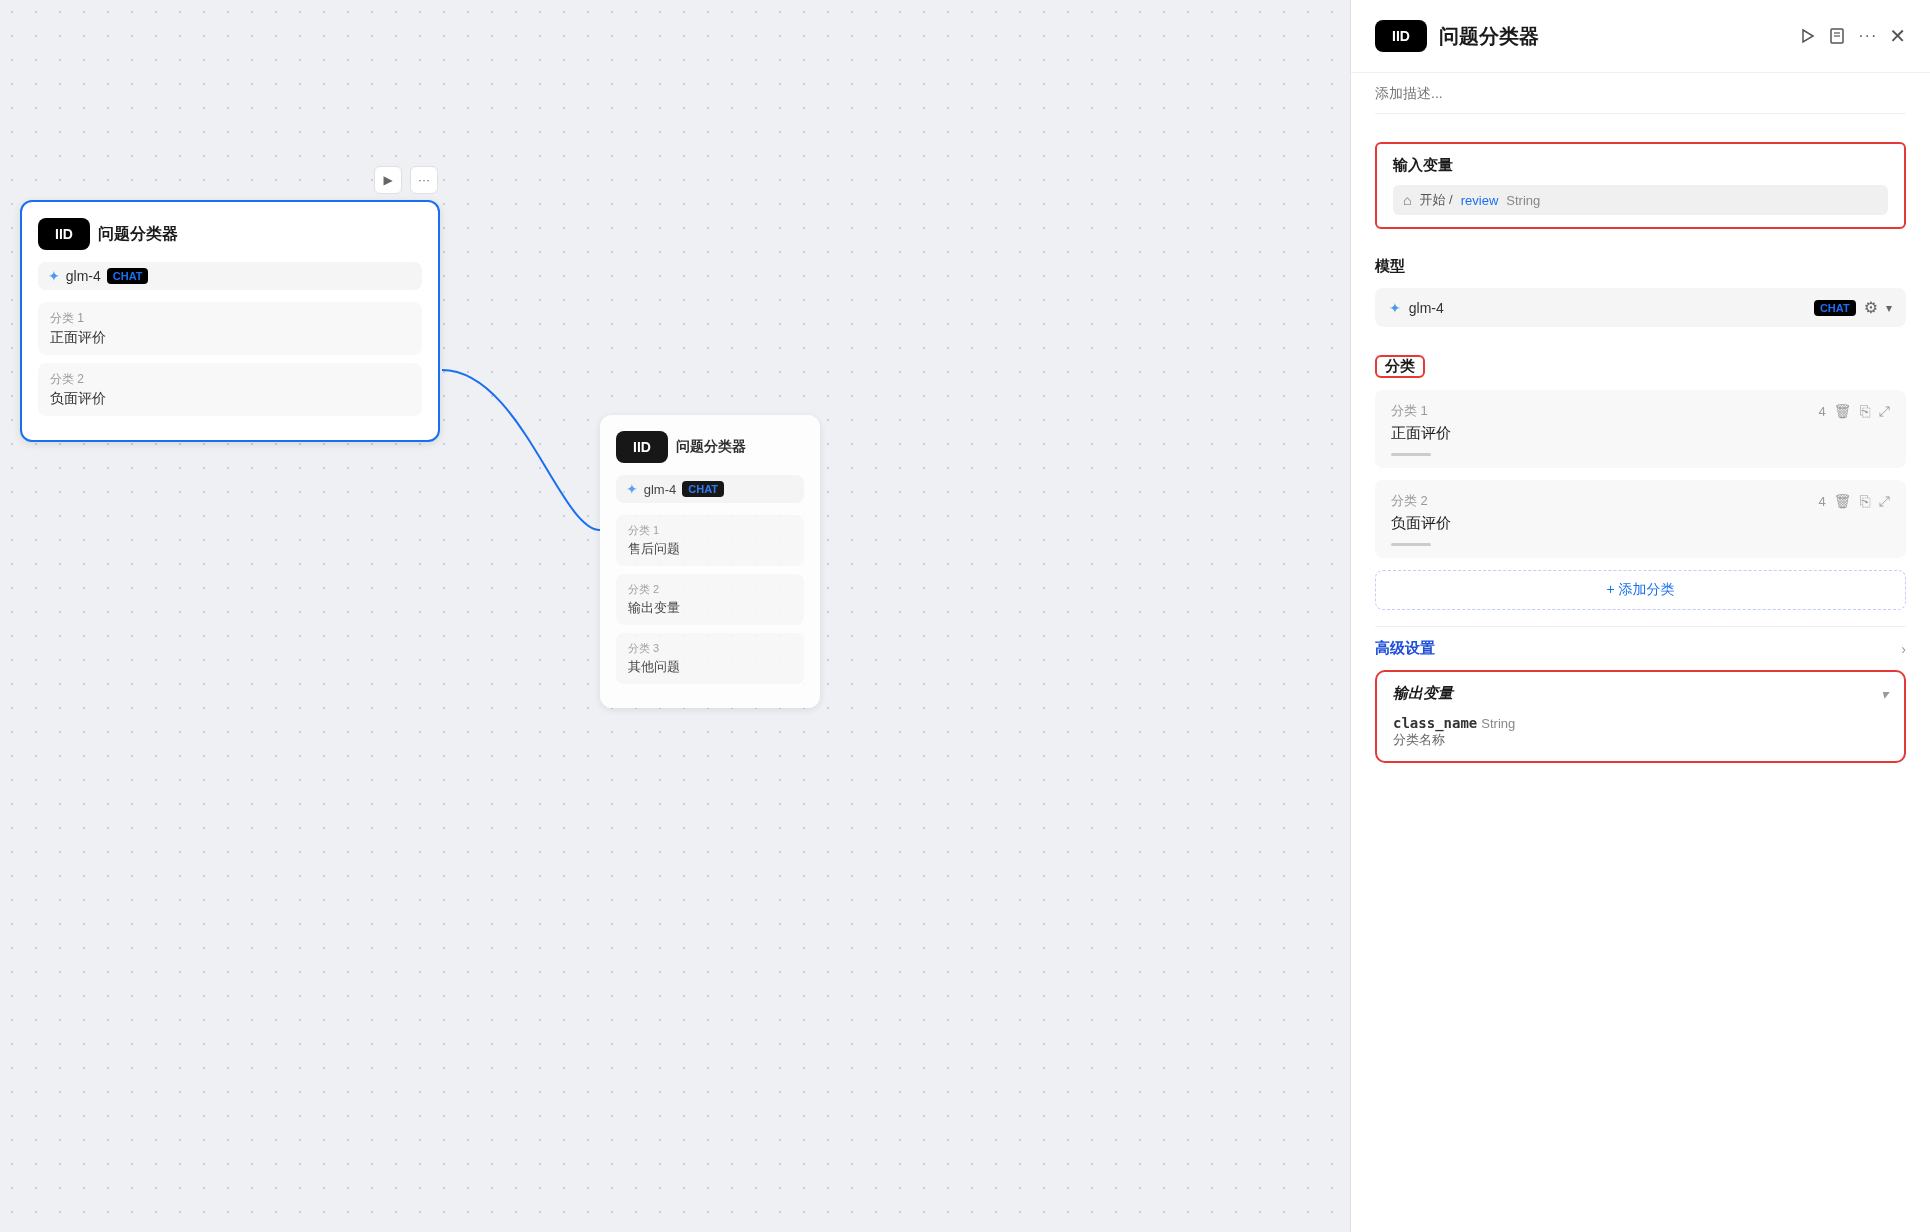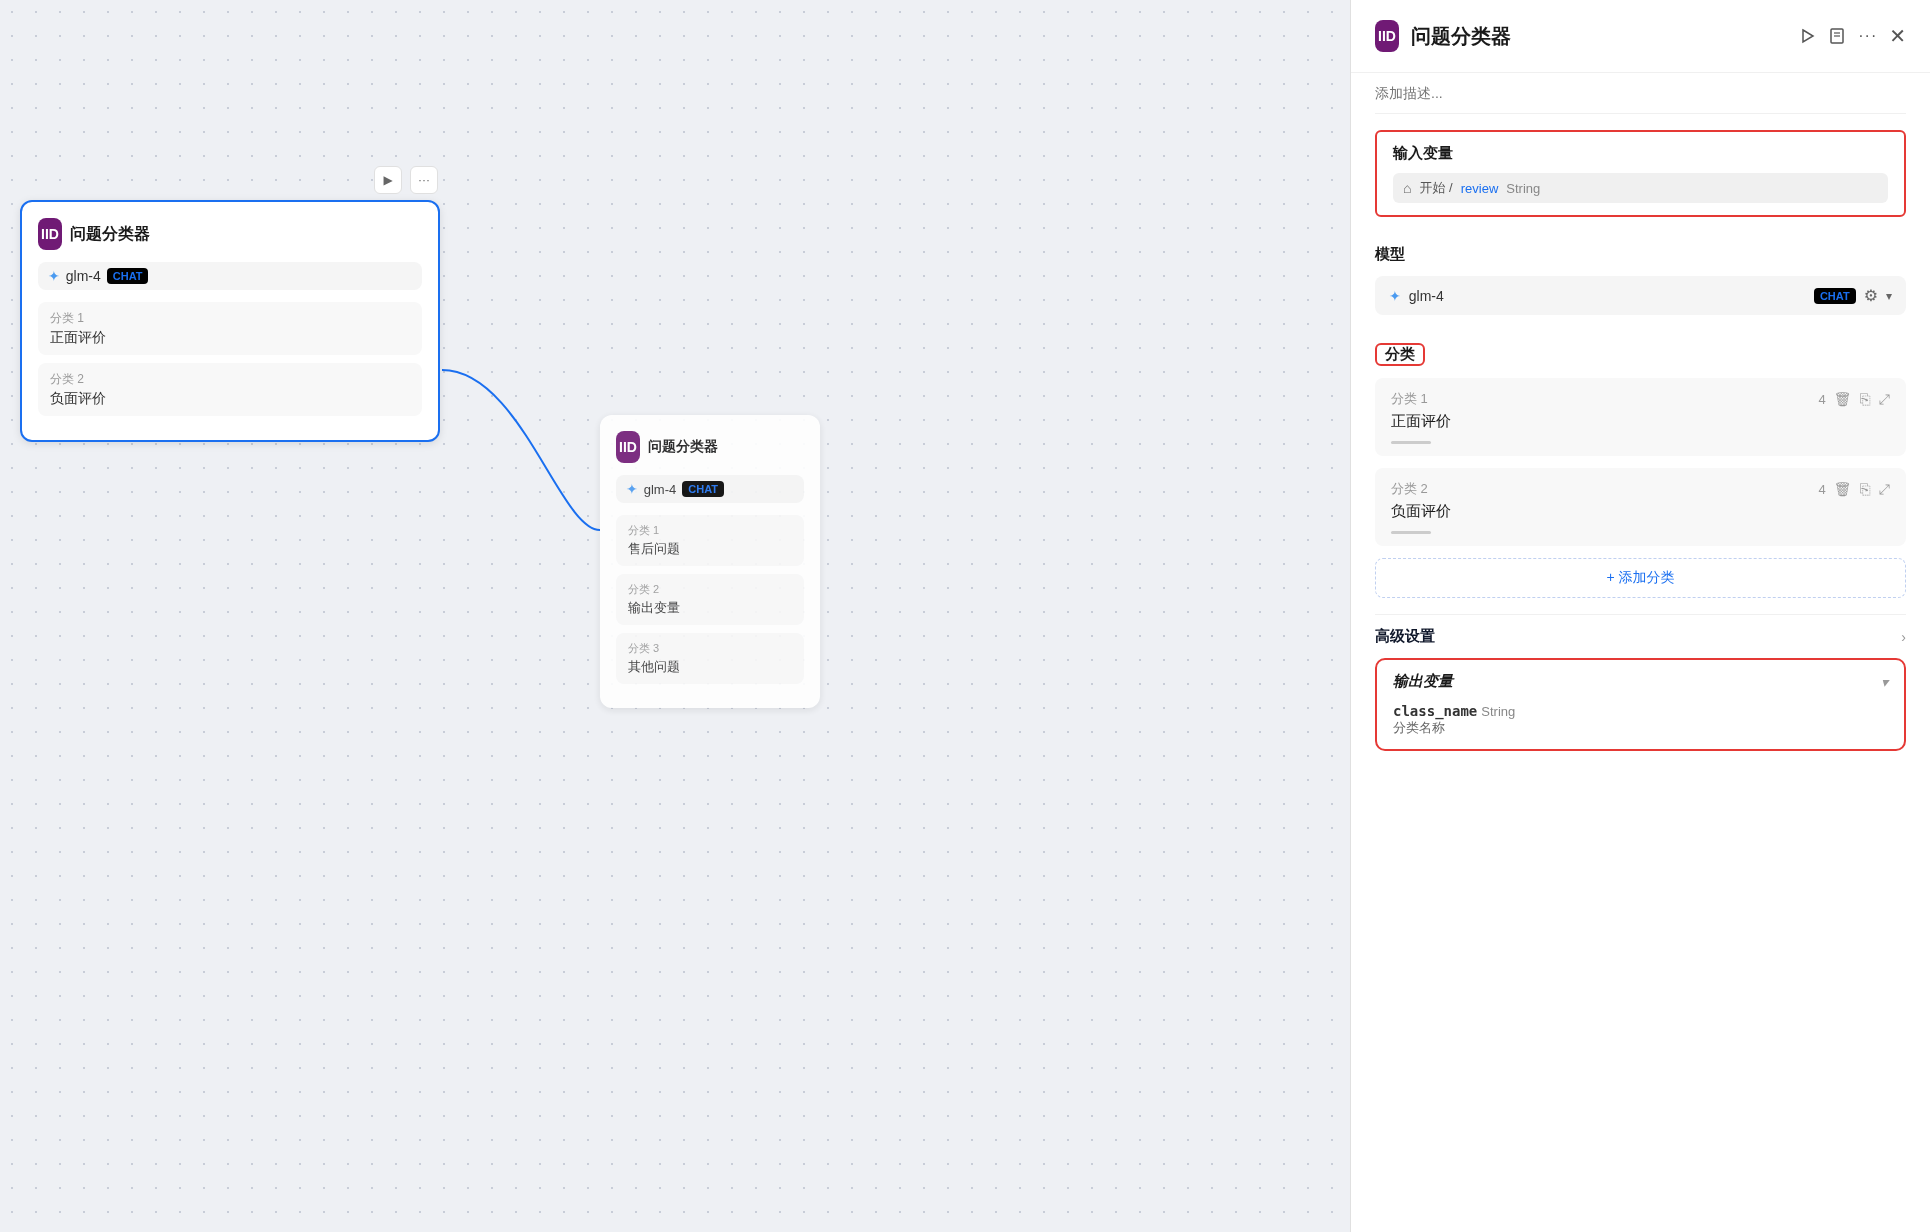--- a/index.html
+++ b/index.html
@@ -46,23 +46,23 @@
     }
 
     .node-header {
       display: flex;
       align-items: center;
       gap: 8px;
       margin-bottom: 12px;
     }
 
     .node-icon {
-      width: 24px;
+      width: 52px;
       height: 32px;
-      background: #701a75;
+      background: #000000;
       border-radius: 8px;
       display: flex;
       align-items: center;
       justify-content: center;
       color: white;
       font-size: 14px;
       font-weight: bold;
       flex-shrink: 0;
     }
 
@@ -209,21 +209,21 @@
     }
 
     .description-input {
       width: 100%;
       padding: 12px 0;
       border: none;
       outline: none;
       font-size: 14px;
       color: #8b5cf6;
       border-bottom: 1px solid #f0f0f0;
-      margin-bottom: 16px;
+      margin-bottom: 28px;
     }
 
     .section {
       margin-bottom: 16px;
     }
 
     .section-header {
       display: flex;
       align-items: center;
       justify-content: space-between;
@@ -385,21 +385,21 @@
       align-items: center;
       justify-content: space-between;
       padding: 12px 0;
       cursor: pointer;
       border-top: 1px solid #f0f0f0;
     }
 
     .advanced-title {
       font-size: 15px;
       font-weight: 600;
-      color: #0f172a;
+      color: #1d4ed8;
     }
 
     
     .section-output-var {
       border: 2px solid #e53935;
       border-radius: 10px;
       padding: 12px 16px;
       margin-bottom: 16px;
       position: relative;
     }

